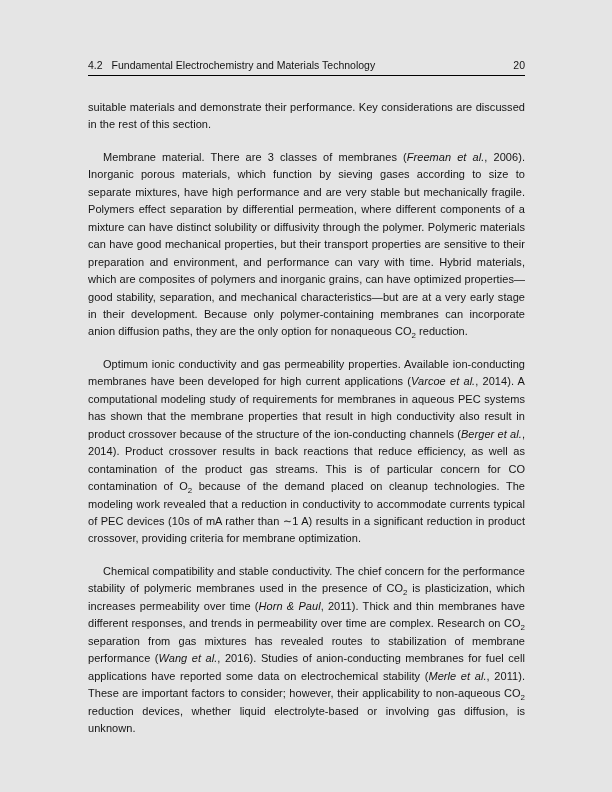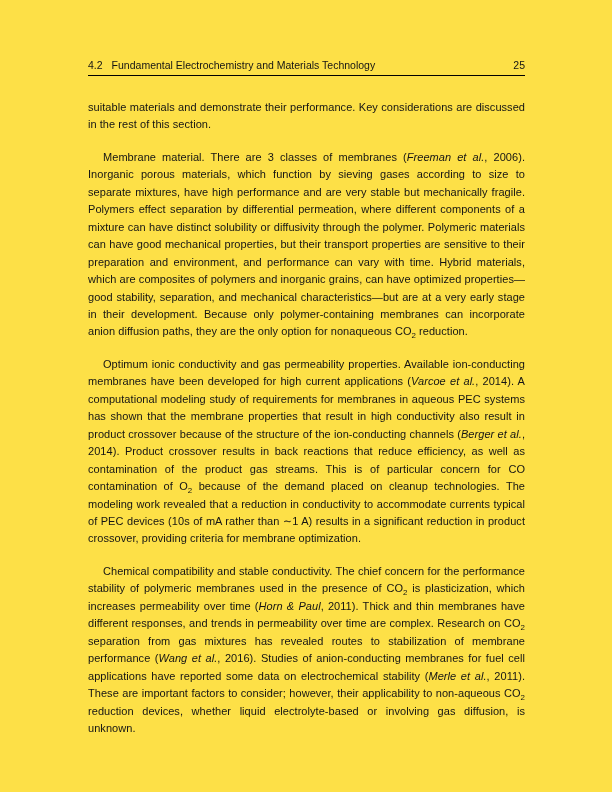--- a/index.html
+++ b/index.html
@@ -4,21 +4,21 @@
 <style>
   html, body { margin: 0; padding: 0; }
   body {
     width: 612px; height: 792px;
     background: #ffffff;
     font-family: "Liberation Sans", "DejaVu Sans", sans-serif;
   }
   .sheet {
     position: relative;
     width: 612px; height: 792px;
-    background: #fde047;
+    background: #e5e5e5;
     color: #141414;
     overflow: hidden;
   }
   .runhead {
     position: absolute;
     left: 88px; top: 59px;
     width: 437px;
     display: flex;
     justify-content: space-between;
     align-items: baseline;
@@ -46,21 +46,21 @@
 </style>
 </head>
 <body>
 
 <div class="sheet">
   <header class="runhead">
     <span class="sec">
       <span>4.2</span>
       <span>Fundamental Electrochemistry and Materials Technology</span>
     </span>
-    <span>25</span>
+    <span>20</span>
   </header>
 
   <main class="bodytext">
       <p><span>suitable materials and demonstrate their performance. Key considerations are discussed in the rest of this section.</span></p>
       <p class="indent"><strong>Membrane material.</strong><span> There are 3 classes of membranes (</span><em>Freeman et al.</em><span>, 2006). Inorganic porous materials, which function by sieving gases according to size to separate mixtures, have high performance and are very stable but mechanically fragile. Polymers effect separation by differential permeation, where different components of a mixture can have distinct solubility or diffusivity through the polymer. Polymeric materials can have good mechanical properties, but their transport properties are sensitive to their preparation and environment, and performance can vary with time. Hybrid materials, which are composites of polymers and inorganic grains, can have optimized properties—good stability, separation, and mechanical characteristics—but are at a very early stage in their development. Because only polymer-containing membranes can incorporate anion diffusion paths, they are the only option for nonaqueous CO</span><sub>2</sub><span> reduction.</span></p>
       <p class="indent"><strong>Optimum ionic conductivity and gas permeability properties.</strong><span> Available ion-conducting membranes have been developed for high current applications (</span><em>Varcoe et al.</em><span>, 2014). A computational modeling study of requirements for membranes in aqueous PEC systems has shown that the membrane properties that result in high conductivity also result in product crossover because of the structure of the ion-conducting channels (</span><em>Berger et al.</em><span>, 2014). Product crossover results in back reactions that reduce efficiency, as well as contamination of the product gas streams. This is of particular concern for CO contamination of O</span><sub>2</sub><span> because of the demand placed on cleanup technologies. The modeling work revealed that a reduction in conductivity to accommodate currents typical of PEC devices (10s of mA rather than ∼1 A) results in a significant reduction in product crossover, providing criteria for membrane optimization.</span></p>
       <p class="indent"><strong>Chemical compatibility and stable conductivity.</strong><span> The chief concern for the performance stability of polymeric membranes used in the presence of CO</span><sub>2</sub><span> is plasticization, which increases permeability over time (</span><em>Horn &amp; Paul</em><span>, 2011). Thick and thin membranes have different responses, and trends in permeability over time are complex. Research on CO</span><sub>2</sub><span> separation from gas mixtures has revealed routes to stabilization of membrane performance (</span><em>Wang et al.</em><span>, 2016). Studies of anion-conducting membranes for fuel cell applications have reported some data on electrochemical stability (</span><em>Merle et al.</em><span>, 2011). These are important factors to consider; however, their applicability to non-aqueous CO</span><sub>2</sub><span> reduction devices, whether liquid electrolyte-based or involving gas diffusion, is unknown.</span></p>
     </main>
 </div>
 

